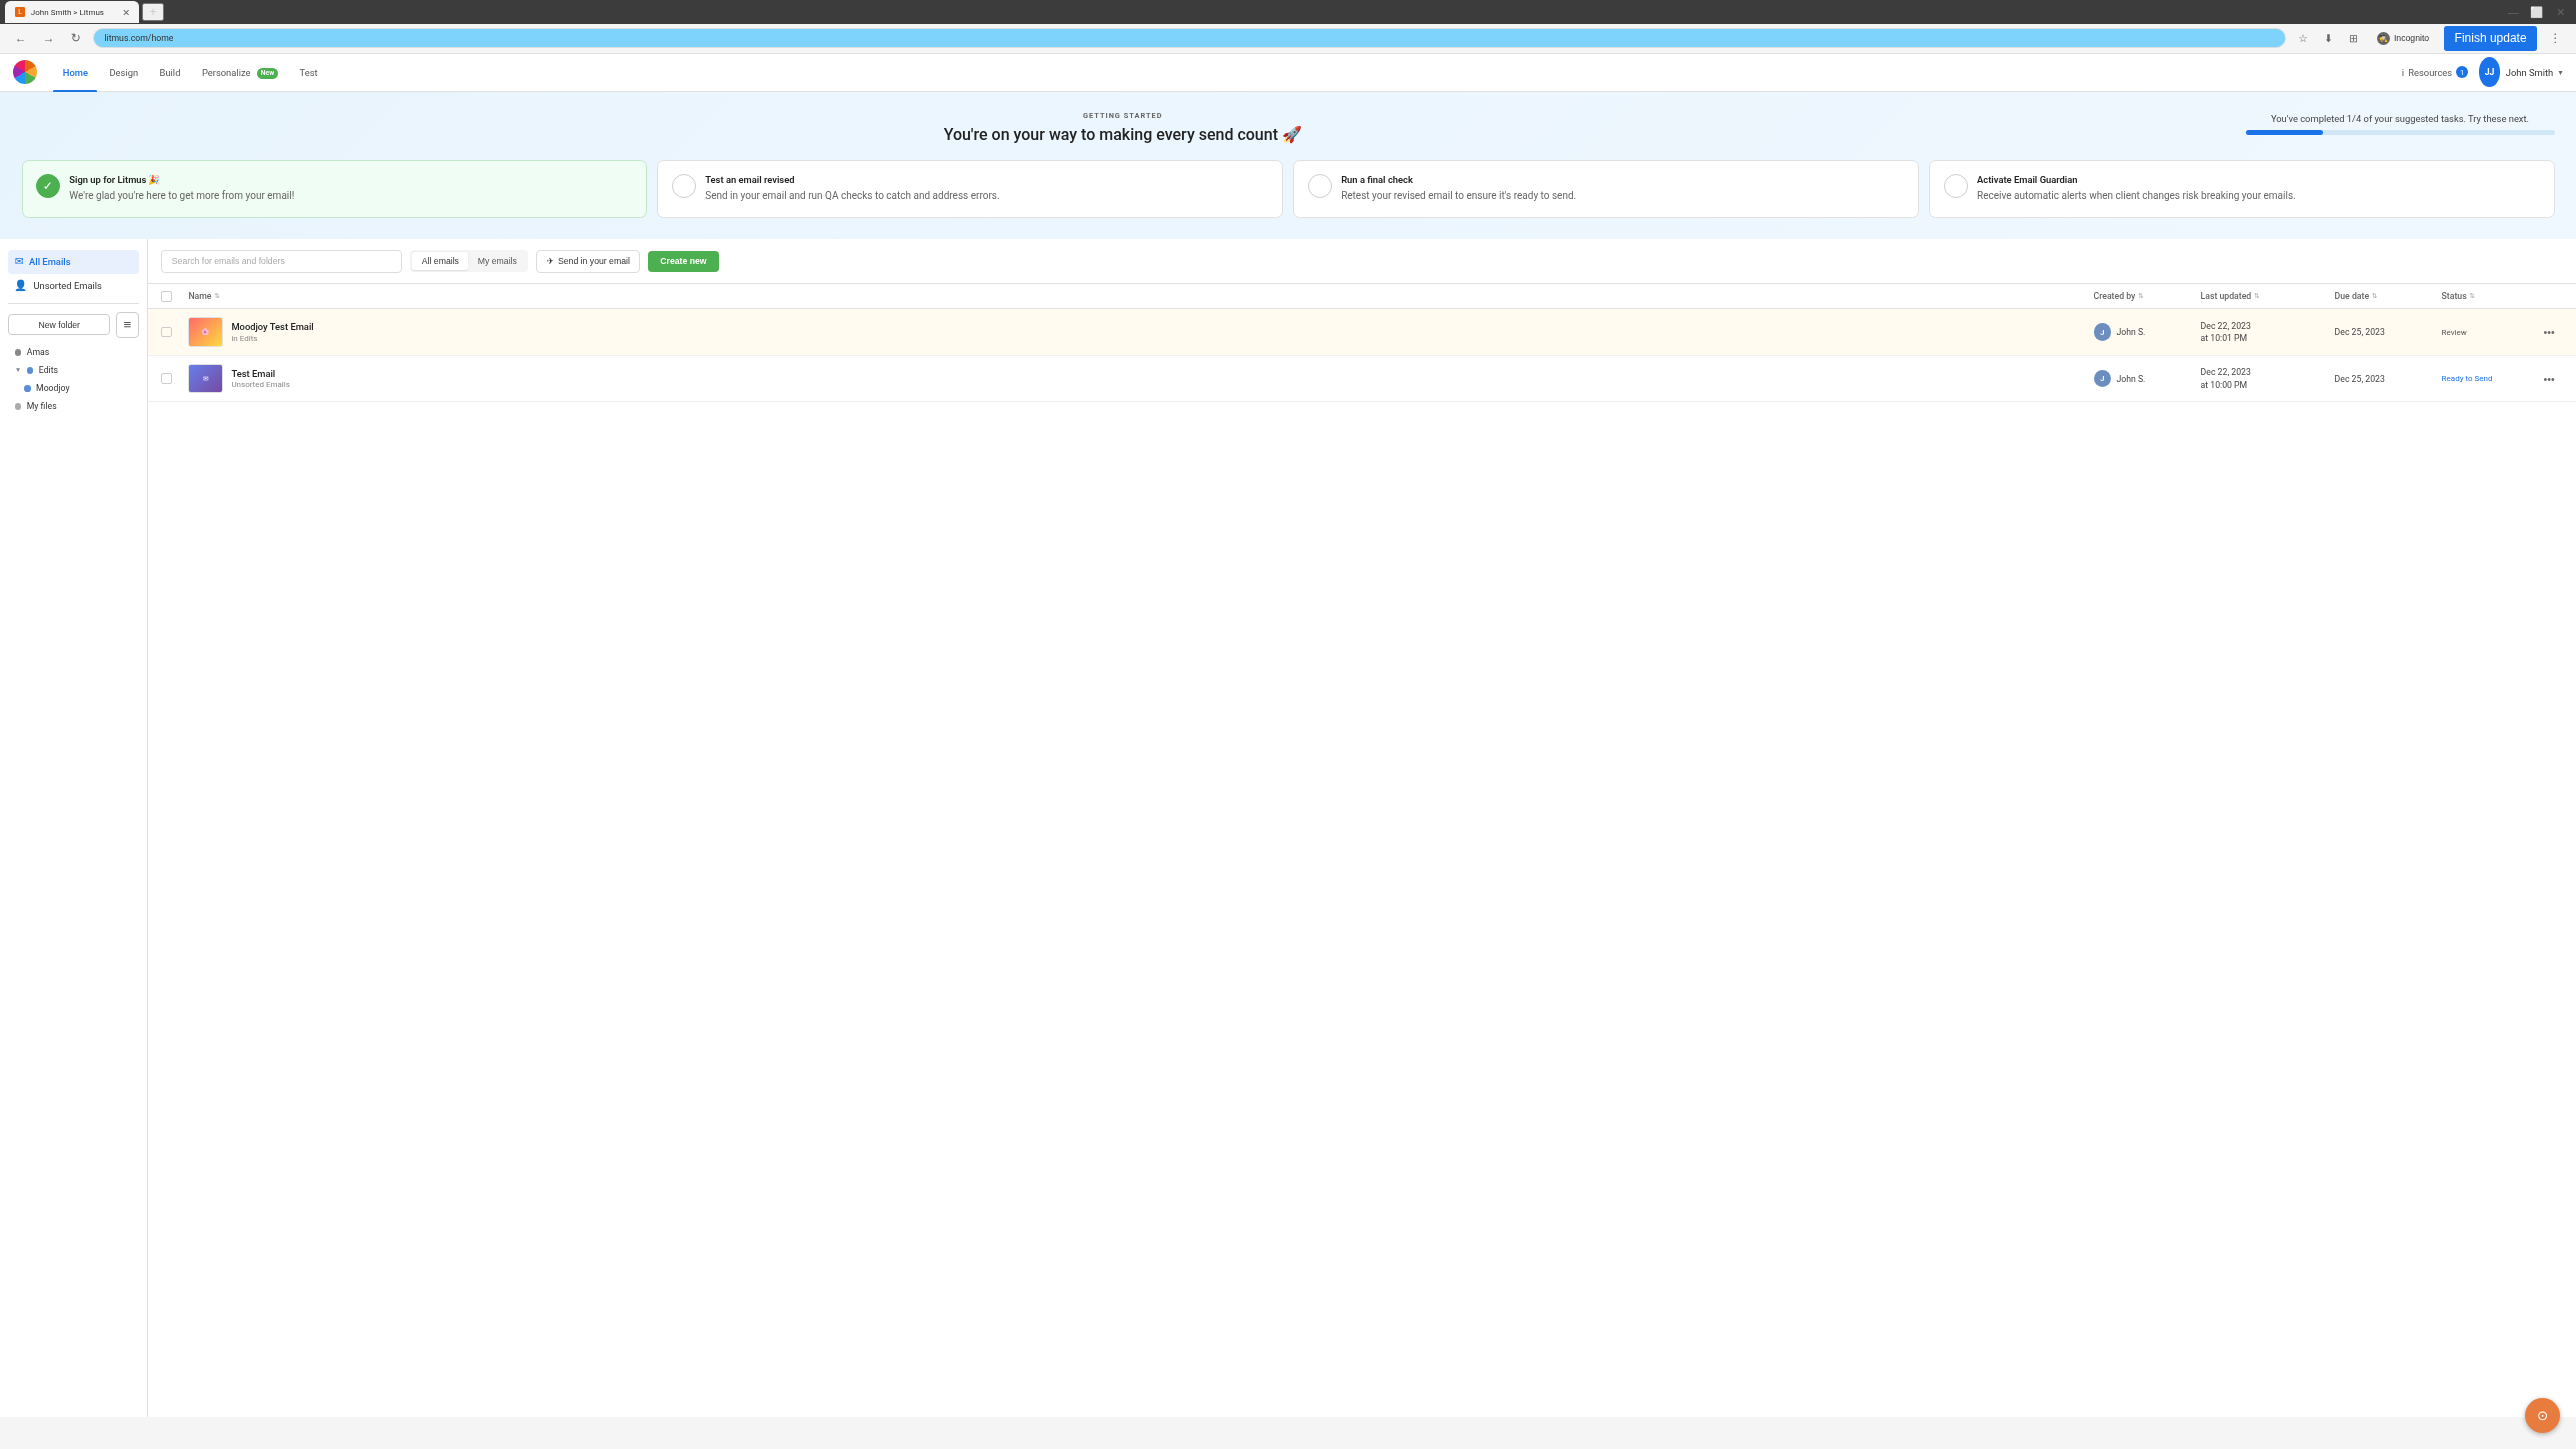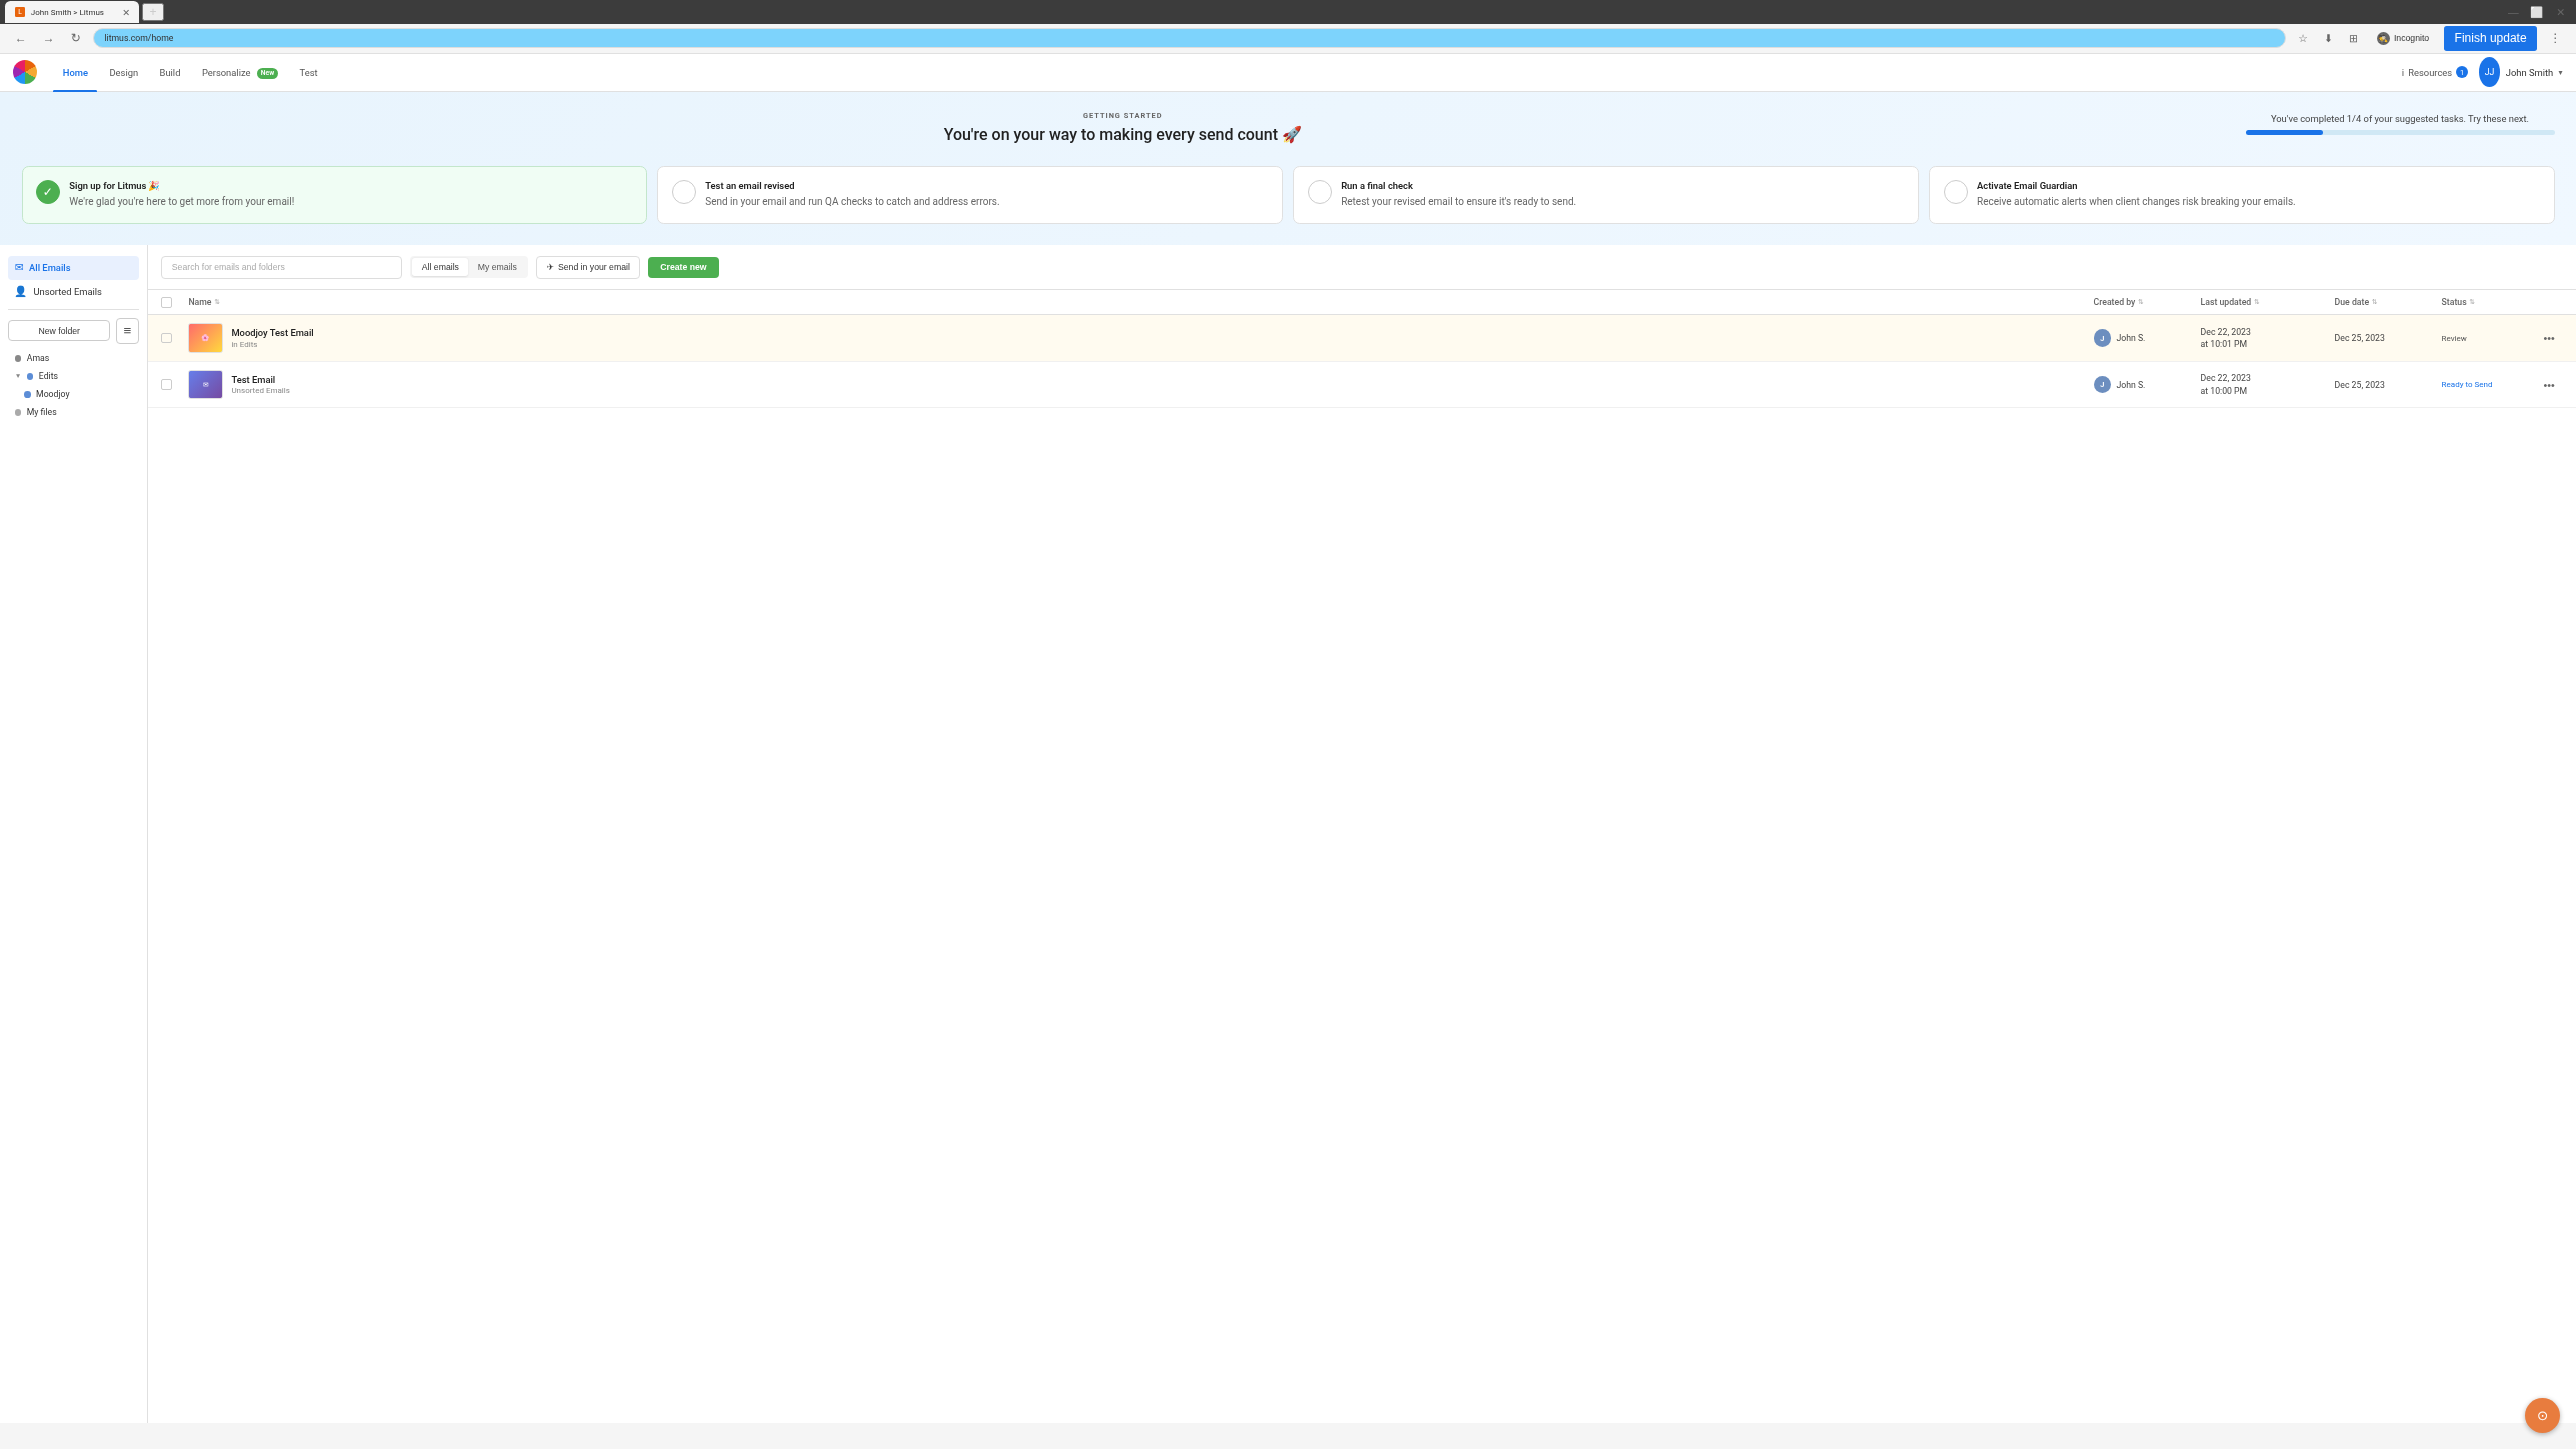--- a/index.html
+++ b/index.html
@@ -25,28 +25,28 @@
     .app-logo { width: 24px; height: 24px; border-radius: 50%; background: conic-gradient(#e8640c 0deg 60deg, #f4a832 60deg 120deg, #4caf50 120deg 180deg, #2196f3 180deg 240deg, #9c27b0 240deg 300deg, #e91e63 300deg 360deg); margin-right: 16px; }
     .app-nav { display: flex; align-items: center; gap: 2.7px; flex: 1; }
     .nav-item { padding: 5.4px 9.4px; font-size: 9.4px; color: #555; cursor: pointer; border-radius: 2.7px; position: relative; }
     .nav-item.active { color: #1a73e8; font-weight: 500; }
     .nav-item.active::after { content: ''; position: absolute; bottom: -9.4px; left: 0; right: 0; height: 2px; background: #1a73e8; border-radius: 1.3px 1.3px 0 0; }
     .nav-badge { background: #4caf50; color: white; font-size: 6.7px; padding: 1.3px 4px; border-radius: 6.7px; margin-left: 4px; font-weight: 600; }
     .header-right { display: flex; align-items: center; gap: 10.7px; }
     .resources-btn { display: flex; align-items: center; gap: 4px; color: #555; font-size: 9.4px; cursor: pointer; }
     .resources-badge { background: #1a73e8; color: white; font-size: 7.4px; width: 12px; height: 12px; border-radius: 50%; display: flex; align-items: center; justify-content: center; }
     .user-btn { display: flex; align-items: center; gap: 5.4px; cursor: pointer; }
-    .user-avatar { width: 21.5px; height: 30px; border-radius: 50%; background: #1a73e8; color: white; display: flex; align-items: center; justify-content: center; font-size: 8.7px; font-weight: 400; }
+    .user-avatar { width: 21.5px; height: 30px; border-radius: 50%; background: #1a73e8; color: white; display: flex; align-items: center; justify-content: center; font-size: 8.7px; font-weight: 700; }
     .user-name { font-size: 9.4px; color: #333; }
     .chevron-icon { color: #666; font-size: 8px; }
 
     
     .getting-started-banner { background: linear-gradient(135deg, #e8f4fd 0%, #f0f8ff 100%); padding: 19px 21.5px 21.5px; }
     .getting-started-label { font-size: 7.4px; font-weight: 700; letter-spacing: 1px; color: #666; text-transform: uppercase; margin-bottom: 5.4px; }
-    .getting-started-title { font-size: 16px; font-weight: 500; color: #222; margin-bottom: 6px; }
+    .getting-started-title { font-size: 16px; font-weight: 500; color: #222; margin-bottom: 0; }
     .progress-text { font-size: 9.4px; color: #444; margin-bottom: 5.4px; }
     .progress-bar-container { width: 100%; background: #d0e8f5; border-radius: 2.7px; height: 5.4px; }
     .progress-bar-fill { background: #1a73e8; height: 100%; border-radius: 2.7px; width: 25%; }
     .task-cards { display: grid; grid-template-columns: repeat(4, 1fr); gap: 10.7px; margin-top: 16px; }
     .task-card { background: white; border-radius: 6.7px; padding: 13.4px; display: flex; align-items: flex-start; gap: 9.4px; border: 0.7px solid #e0e0e0; }
     .task-card.completed { background: #f0fdf4; border-color: #c3e6cb; }
     .task-icon-circle { width: 24px; height: 24px; border-radius: 50%; border: 1.3px solid #ccc; display: flex; align-items: center; justify-content: center; flex-shrink: 0; }
     .task-icon-circle.done { background: #4caf50; border-color: #4caf50; color: white; font-size: 12px; }
     .task-icon-circle.pending { border-color: #ccc; }
     .task-card-content h4 { font-size: 9.4px; font-weight: 600; color: #222; margin-bottom: 4px; }

